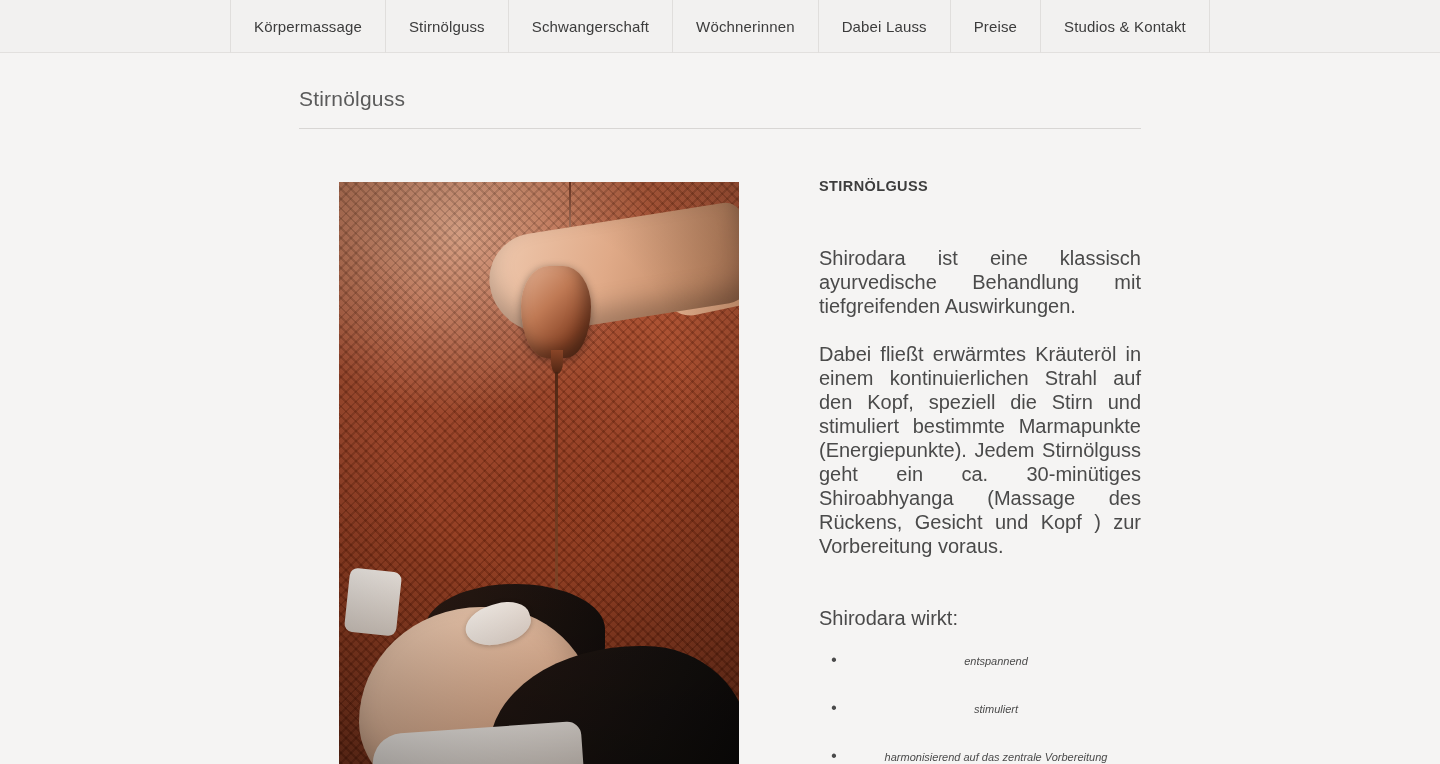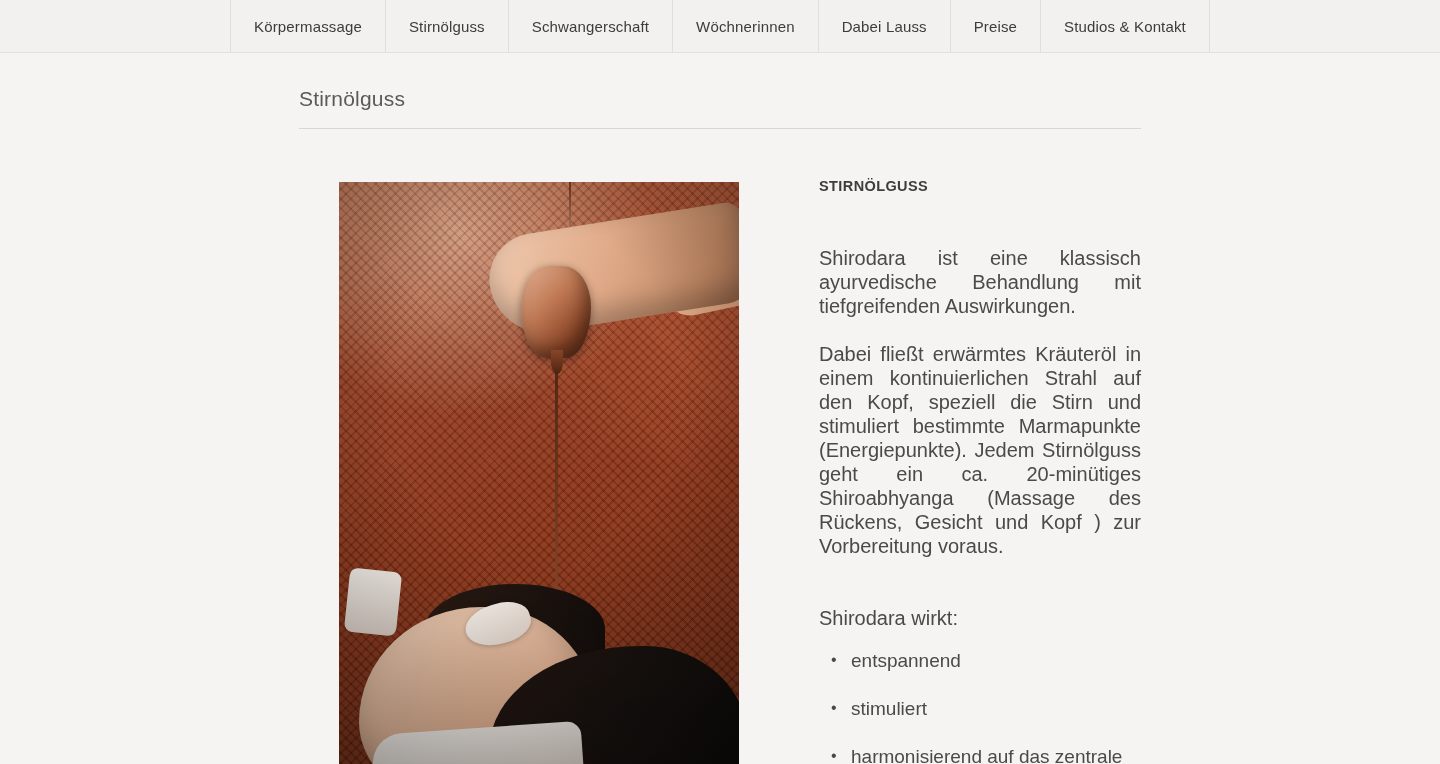--- a/index.html
+++ b/index.html
@@ -214,25 +214,27 @@
     color: #4a4a4a;
     margin: 0;
   }
   ul.effects {
     margin: 20px 0 0 0;
     padding-left: 26px;
     list-style: none;
   }
   ul.effects li {
     position: relative;
-    font-size: 19px;
+    font-style: italic;
+    font-size: 11px;
     line-height: 22px;
     color: #4a4a4a;
     margin-bottom: 26px;
     padding-left: 6px;
+    text-align: center;
   }
   ul.effects li::before {
     content: "\2022";
     position: absolute;
     left: -14px;
     top: -1px;
     font-size: 16px;
     color: #4a4a4a;
   }
 </style>
@@ -282,21 +284,21 @@
         <h2>
           <span>STIRNÖLGUSS</span>
         </h2>
 
         <div class="spacer-lg"></div>
 
         <p>Shirodara ist eine klassisch ayurvedische Behandlung mit tiefgreifenden Auswirkungen.</p>
 
         <div class="spacer-md"></div>
 
-        <p>Dabei fließt erwärmtes Kräuteröl in einem kontinuierlichen Strahl auf den Kopf, speziell die Stirn und stimuliert bestimmte Marmapunkte (Energiepunkte). Jedem Stirnölguss geht ein ca. 20-minütiges Shiroabhyanga (Massage des Rückens, Gesicht und Kopf ) zur Vorbereitung voraus.</p>
+        <p>Dabei fließt erwärmtes Kräuteröl in einem kontinuierlichen Strahl auf den Kopf, speziell die Stirn und stimuliert bestimmte Marmapunkte (Energiepunkte). Jedem Stirnölguss geht ein ca. 30-minütiges Shiroabhyanga (Massage des Rückens, Gesicht und Kopf ) zur Vorbereitung voraus.</p>
 
         <div class="spacer-lg"></div>
 
         <p class="wirkt">Shirodara wirkt:</p>
 
         <ul class="effects">
           <li>entspannend</li>
           <li>stimuliert</li>
           <li>harmonisierend auf das zentrale Vorbereitung</li>
 

